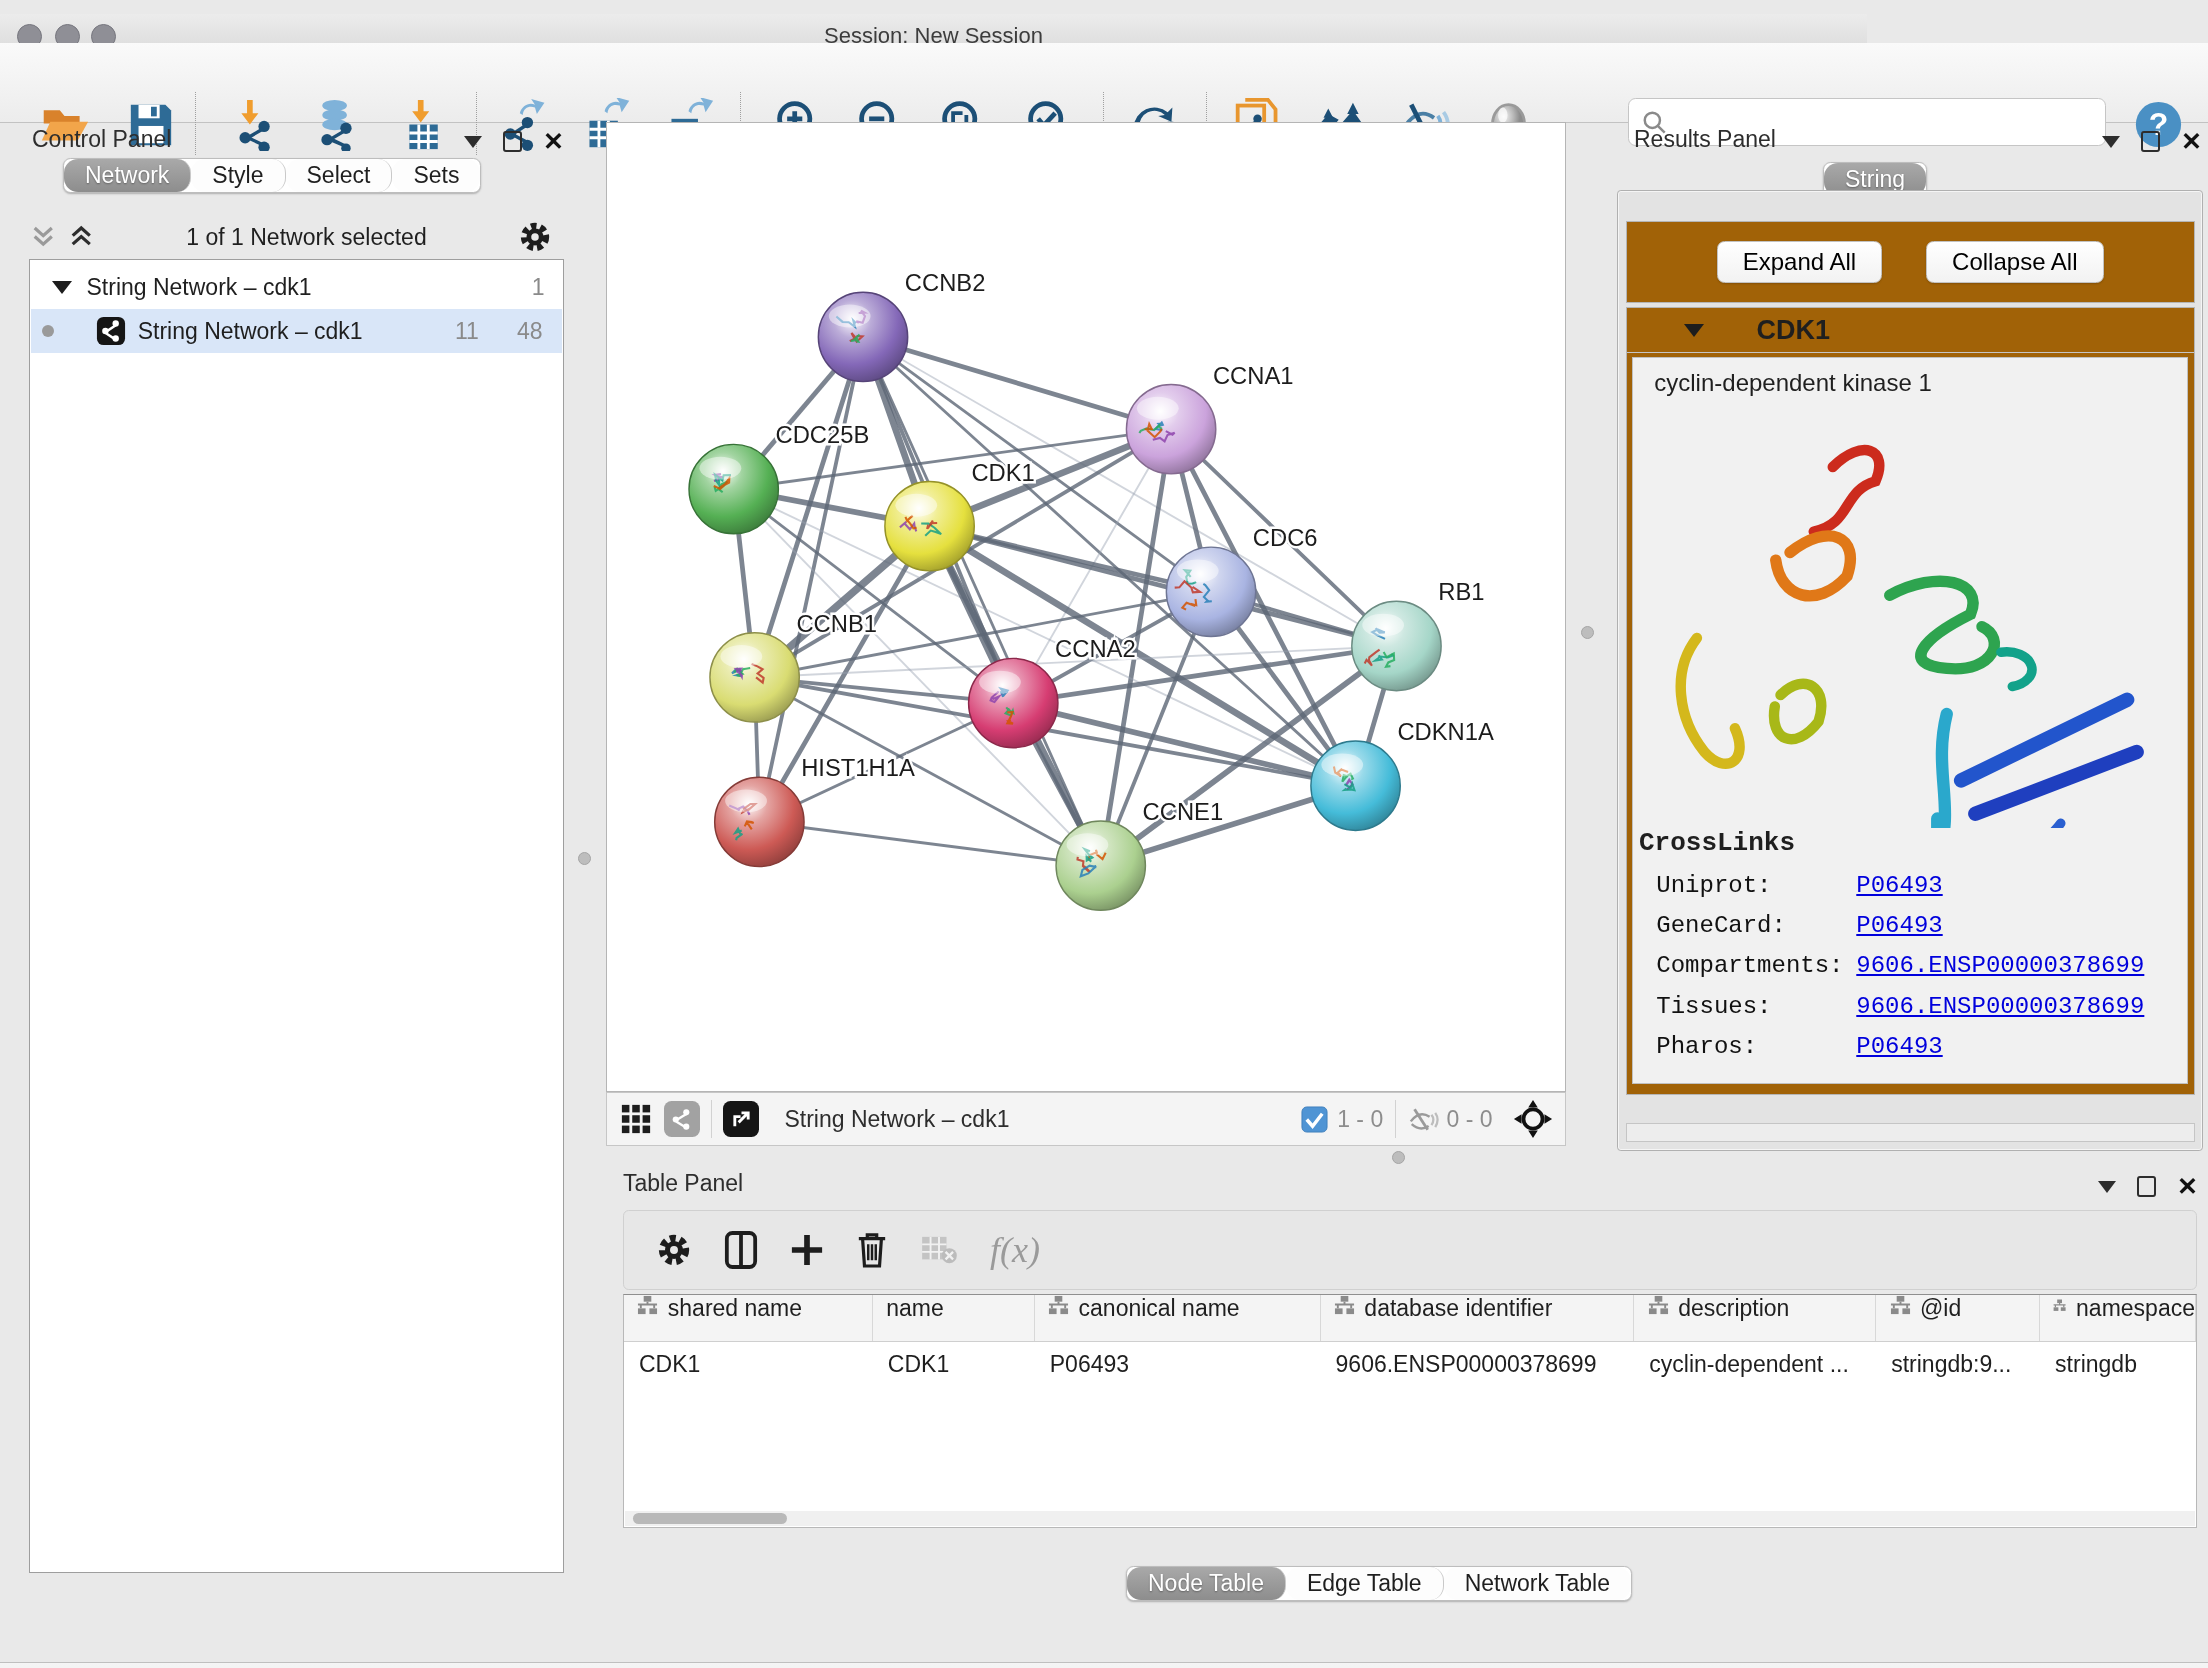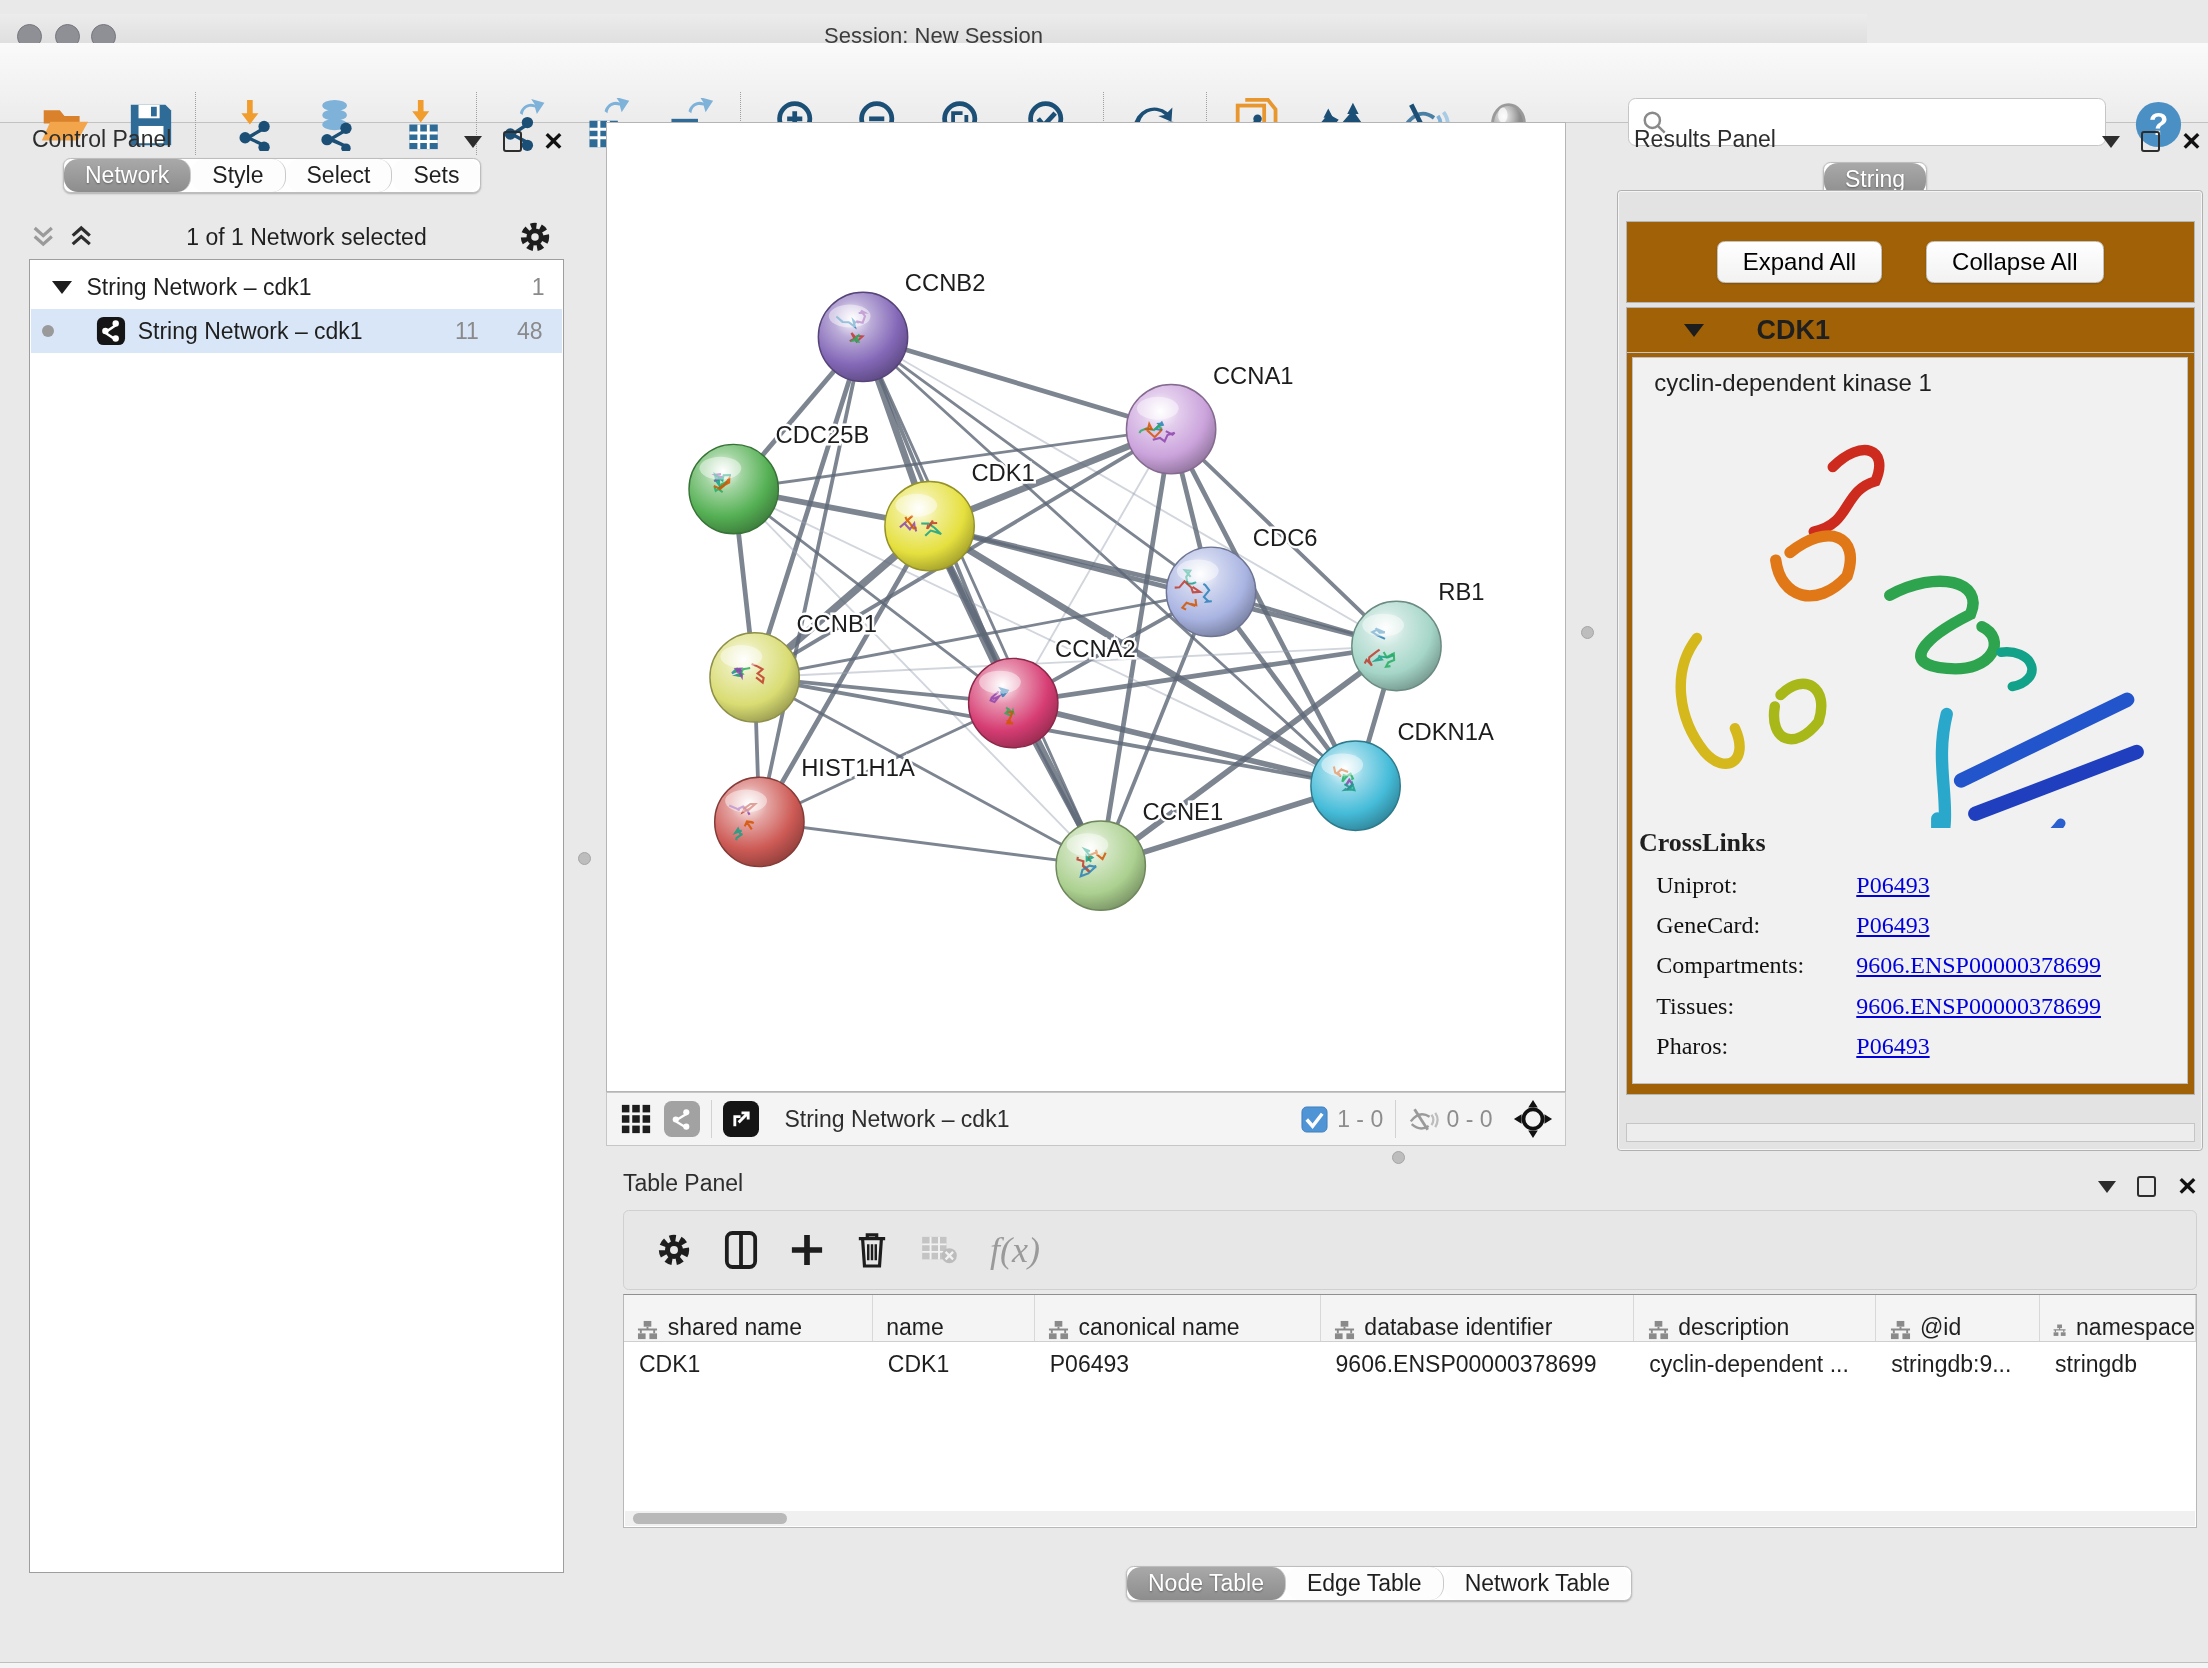--- a/index.html
+++ b/index.html
@@ -47,32 +47,32 @@
     border:1px solid #c6c6c6;box-sizing:border-box;display:flex;align-items:center;}
   .nsb-sep{width:1px;height:38px;background:#d2d2d2;margin:0 11.4px;}
   .rounded-ic{width:36px;height:36px;border-radius:7.6px;display:flex;align-items:center;
     justify-content:center;cursor:pointer;}
   
   #rp-box{left:1617px;top:190px;width:584px;height:959px;background:#e3e3e3;
     border:1px solid #b0b0b0;border-radius:3.8px;box-shadow:inset 0 0 0 1px #f5f5f5;}
   .rp-section{position:absolute;left:7.6px;width:567px;background:#a16207;border:1px solid #b5b5b5;}
   .rp-btn{background:linear-gradient(#ffffff,#f2f2f2);border:1px solid #c2c2c2;border-radius:7.6px;
     font-size:24px;padding:5.7px 25px;cursor:pointer;box-shadow:0 1px 1.9px rgba(0,0,0,.18);}
-  #crosslinks{font-family:Liberation Serif, serif;font-size:24px;}
+  #crosslinks{font-family:Liberation Mono, monospace;font-size:24px;}
   .xl-row{display:flex;margin:13.3px 0 0 23px;}
   .xl-label{width:200px;color:#111;}
   .xl-link{color:#0000dd;text-decoration:underline;cursor:pointer;}
   
   #tp-toolbar{left:623px;top:1210px;width:1574px;height:80px;background:#e7e7e7;
     border:1px solid #d0d0d0;border-radius:5.7px;box-sizing:border-box;display:flex;align-items:center;}
   .tp-ic{margin-left:32px;cursor:pointer;display:flex;align-items:center;}
   #tp-table{left:623px;top:1294px;width:1574px;height:234px;background:#fff;
     border:1px solid #b8b8b8;border-top:1.9px solid #8f8f8f;box-sizing:border-box;overflow:hidden;}
   #tp-header{display:flex;height:46px;background:#f4f4f4;border-bottom:1px solid #cfcfcf;}
-  .th{display:flex;align-items:flex-end;border-right:1px solid #d8d8d8;box-sizing:border-box;
+  .th{display:flex;align-items:flex-start;border-right:1px solid #d8d8d8;box-sizing:border-box;
     font-size:23px;padding-left:13.3px;gap:9.5px;overflow:hidden;white-space:nowrap;cursor:pointer;}
   #tp-row{display:flex;height:44px;}
   .td{font-size:23px;display:flex;align-items:center;padding-left:15px;box-sizing:border-box;
     overflow:hidden;white-space:nowrap;}
   #tp-hscroll{position:absolute;left:1px;bottom:1px;height:15px;right:1px;background:#f0f0f0;}
   #tp-hthumb{position:absolute;left:7.6px;top:1.9px;width:154px;height:11.4px;border-radius:5.7px;background:#b9b9b9;}
   
   #statusbar{left:0;top:1662px;width:2208px;height:57px;
     background:linear-gradient(#f5f5f5,#e6e6e6);border-top:1px solid #bfbfbf;}
   .sb-btn{position:absolute;top:7.6px;height:42px;background:#fbfbfb;border:1.4px solid #b5b5b5;

